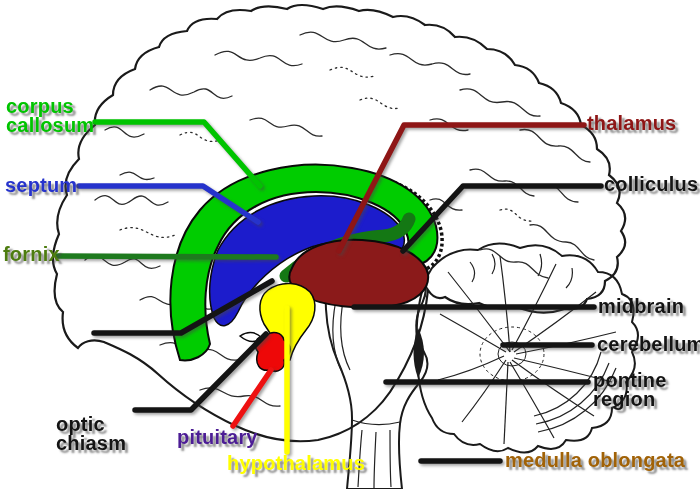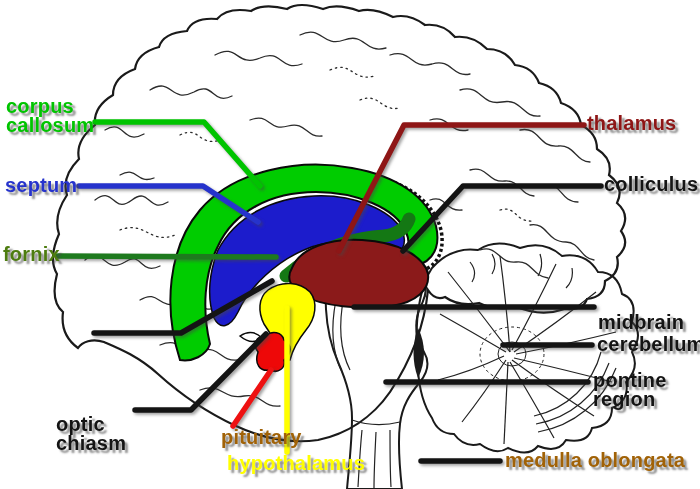--- a/index.html
+++ b/index.html
@@ -17,21 +17,21 @@
   .label span{display:block;}
   .l-corpus{left:6px;top:97px;}
   .l-septum{left:5px;top:176px;}
   .l-fornix{left:3px;top:245px;}
   .l-antcom{left:5px;top:314px;}
   .l-optic{left:56px;top:393px;margin-top:22px;}
   .l-pituitary{left:177px;top:428px;}
   .l-hypo{left:227px;top:454px;}
   .l-thalamus{left:587px;top:114px;}
   .l-colliculus{left:604px;top:175px;}
-  .l-midbrain{left:598px;top:313px;}
+  .l-midbrain{left:598px;top:297px;}
   .l-cerebellum{left:597px;top:335px;}
   .l-pontine{left:593px;top:371px;}
   .l-medulla{left:505px;top:451px;}
   .leaders{filter:drop-shadow(2px 2px 1.5px rgba(70,70,70,.5));}
   .leaders polyline{fill:none;stroke-width:5.5;stroke-linecap:round;stroke-linejoin:round;}
   .gyri path{stroke:#2b2b2b;stroke-width:1.3;fill:none;stroke-linecap:round;}
   .gyri .dot{stroke-dasharray:1.5 4;}
   .folia path{stroke:#222;stroke-width:1.2;fill:none;}
 </style>
 </head>
@@ -167,21 +167,21 @@
   <div class="label l-corpus" style="color: rgb(0, 196, 0);">
     <span>corpus</span>
     <span>callosum</span>
   </div>
   <div class="label l-septum" style="color: rgb(38, 51, 204);">septum</div>
   <div class="label l-fornix" style="color: #4d7c0f;">fornix</div>
   <div class="label l-optic" style="color: rgb(20, 20, 20);">
     <span>optic</span>
     <span>chiasm</span>
   </div>
-  <div class="label l-pituitary" style="color: #a16207; margin-left: 44px;">pituitary</div>
+  <div class="label l-pituitary" style="color: #4c1d95;">pituitary</div>
   <div class="label l-hypo" style="color: rgb(255, 255, 0);">hypothalamus</div>
   <div class="label l-thalamus" style="color: rgb(142, 22, 22);">thalamus</div>
   <div class="label l-colliculus" style="color: rgb(20, 20, 20);">colliculus</div>
   <div class="label l-midbrain" style="color: rgb(20, 20, 20);">midbrain</div>
   <div class="label l-cerebellum" style="color: rgb(20, 20, 20);">cerebellum</div>
   <div class="label l-pontine" style="color: rgb(20, 20, 20);">
     <span>pontine</span>
     <span>region</span>
   </div>
   <div class="label l-medulla" style="color: #a16207; text-align: center;">medulla oblongata</div>

